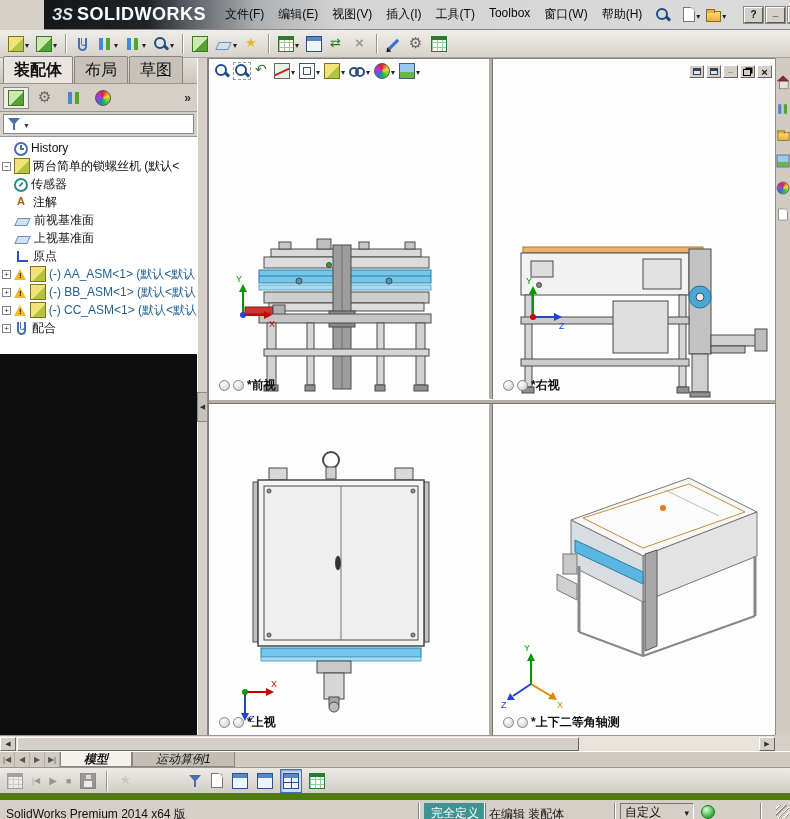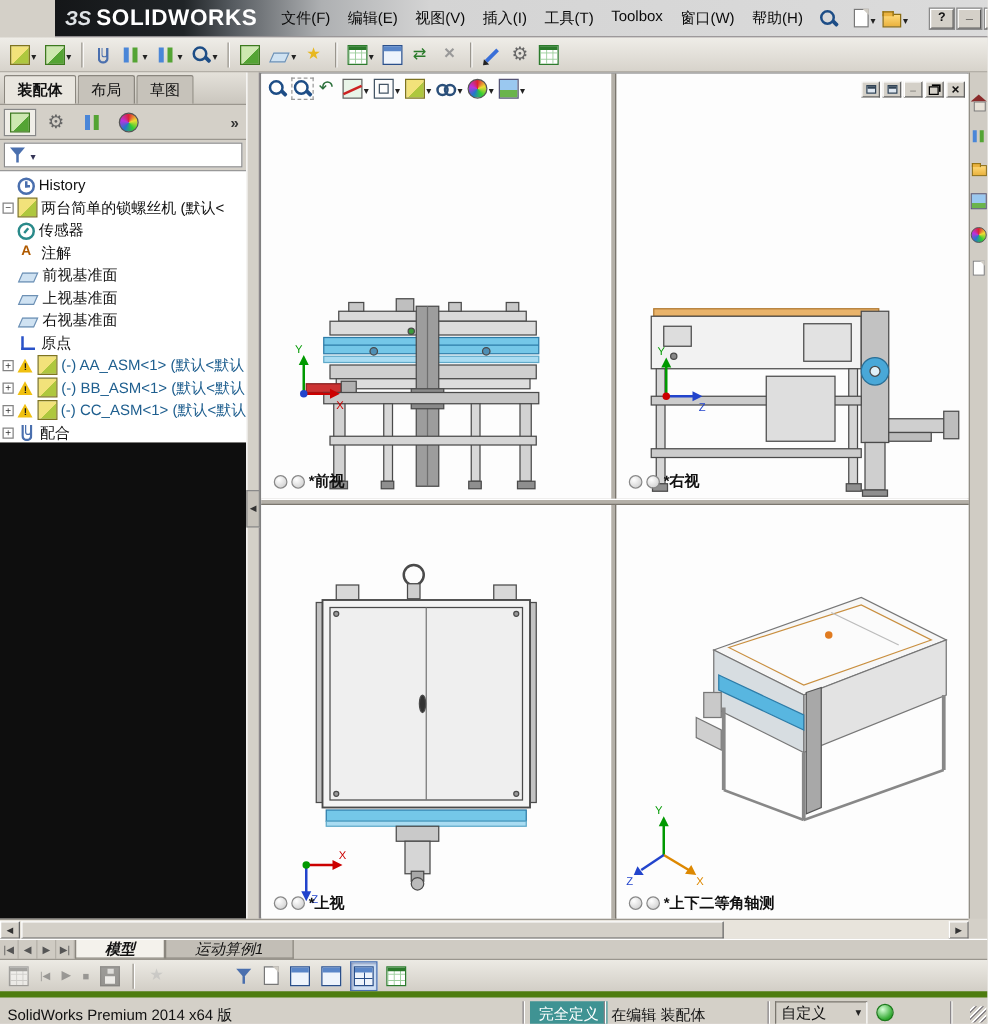--- a/index.html
+++ b/index.html
@@ -100,21 +100,21 @@
   
   .toolbar { position:absolute; left:0; top:30px; width:790px; height:28px;
     background:linear-gradient(#efede8,#d7d3cb); border-bottom:1px solid #a8a49c;
     display:flex; align-items:center; gap:3px; padding:0 6px; }
   .tb-btn { height:24px; display:flex; align-items:center; justify-content:center; gap:1px; padding:0 2px; }
   .tb-sep { width:2px; height:20px; border-left:1px solid #9a968e; border-right:1px solid #fff; margin:0 3px; }
 
   
   .left-col { position:absolute; left:0; top:58px; width:197px; height:677px; background:#d4d0c8; display:flex; flex-direction:column; }
   .cmd-tabs { height:26px; display:flex; align-items:flex-end; gap:1px; padding:3px 3px 0; background:linear-gradient(#e4e1da,#cac6be); border-bottom:1px solid #9a968e; }
-  .cmd-tab { padding:3px 10px 2px; border:1px solid #8a867e; border-bottom:none; border-radius:2px 2px 0 0; background:#c6c2ba; font-size:12px; }
+  .cmd-tab { padding:3px 10px 2px; border:1px solid #8a867e; border-bottom:none; border-radius:2px 2px 0 0; background:#c6c2ba; font-size:16px; }
   .cmd-tab.active { background:#e9e6df; font-weight:bold; }
   .fm-tabs { height:28px; display:flex; align-items:center; gap:3px; padding:0 3px; background:#d4d0c8; border-bottom:1px solid #9a968e; }
   .fm-tab { width:26px; height:22px; display:flex; align-items:center; justify-content:center; border:1px solid transparent; }
   .fm-tab.active { background:#f0eee8; border-color:#888; }
   .fm-overflow { margin-left:auto; font-weight:bold; color:#333; padding-right:3px; }
   .filter-row { height:20px; margin:2px 3px; background:#fff; border:1px solid #8a8a8a; display:flex; align-items:center; gap:2px; padding:0 3px; }
   .filter-caret::after { content:"▼"; font-size:7px; color:#335; }
   .tree { height:218px; background:#fff; border-top:1px solid #999; padding:2px 0 0 2px; overflow:hidden; }
   .trow { height:18px; display:flex; align-items:center; gap:3px; white-space:nowrap; }
   .indent { margin-left:12px; }
@@ -161,21 +161,21 @@
   .thumb { position:absolute; left:17px; top:1px; width:562px; height:14px; background:#d4d0c8; border:1px solid; border-color:#fff #666 #666 #fff; }
   .scroll-corner { position:absolute; left:775px; top:735px; width:15px; height:16px; background:#d4d0c8; }
   .sheettabs { position:absolute; left:0; top:751px; width:790px; height:16px; background:#cfcbc3; border-top:1px solid #fff; display:flex; align-items:stretch; }
   .tab-nav-btn { width:15px; display:flex; align-items:center; justify-content:center; border-right:1px solid #b4b0a8; }
   .sheet-tab { padding:0 23px; border:1px solid #8a867e; border-top:none; background:#c2beb6; font-size:12px; display:flex; align-items:center;font-style:italic; }
   .sheet-tab.active { background:#f4f2ec; font-weight:bold; }
   .motionbar { position:absolute; left:0; top:767px; width:790px; height:26px; background:linear-gradient(#eceae4,#d2cec6); border-top:1px solid #9a968e; display:flex; align-items:center; gap:5px; padding:0 5px; }
   .mb-gap { width:40px; }
 
   
-  .statusbar { position:absolute; left:0; top:793px; width:790px; height:26px; background:#d4d0c8; border-top:5px solid #4d7c0f; }
+  .statusbar { position:absolute; left:0; top:793px; width:790px; height:26px; background:#d4d0c8; border-top:7px solid #4d7c0f; }
   .sb-product { position:absolute; left:6px; top:6px; }
   .sb-sep { position:absolute; top:3px; width:2px; height:19px; border-left:1px solid #8a868a; border-right:1px solid #fff; }
   .sb-defined { position:absolute; left:424px; top:3px; height:29px; padding:2px 7px; background:#3f9393; color:#fff; }
   .sb-editing { position:absolute; left:489px; top:6px; }
   .sb-custom { position:absolute; left:620px; top:3px; width:74px; height:19px; background:#d4d0c8; border:1px solid; border-color:#7a766e #fff #fff #7a766e; display:flex; align-items:center; padding:0 4px; }
   .sb-custom .cv { flex:1; }
   .sb-custom::after { content:"▾"; font-size:9px; color:#222; }
   .sb-green { position:absolute; left:701px; top:5px; width:14px; height:14px; border-radius:50%; border:1px solid #1c7a1c; background:radial-gradient(circle at 35% 30%,#d6ffd6,#33aa33 70%); }
   .resize-grip { position:absolute; right:1px; bottom:1px; width:13px; height:13px;
     background:repeating-linear-gradient(135deg,transparent 0 2px,#fff 2px 3px,#8a868a 3px 4px); }
@@ -322,24 +322,20 @@
       <span class="ic ic-annot"></span>
       <span class="tlabel">注解</span>
     </div>
     <div class="trow indent">
       <span class="ic ic-plane"></span>
       <span class="tlabel">前视基准面</span>
     </div>
     <div class="trow indent">
       <span class="ic ic-plane"></span>
       <span class="tlabel">上视基准面</span>
-    </div>
-    <div class="trow indent">
-      <span class="ic ic-plane"></span>
-      <span class="tlabel">右视基准面</span>
     </div>
     <div class="trow indent">
       <span class="ic ic-origin"></span>
       <span class="tlabel">原点</span>
     </div>
     <div class="trow">
       <span class="exp plus"></span>
       <span class="ic ic-warn"></span>
       <span class="ic ic-cube"></span>
       <span class="tlabel blue">(-) AA_ASM&lt;1&gt; (默认&lt;默认</span>

